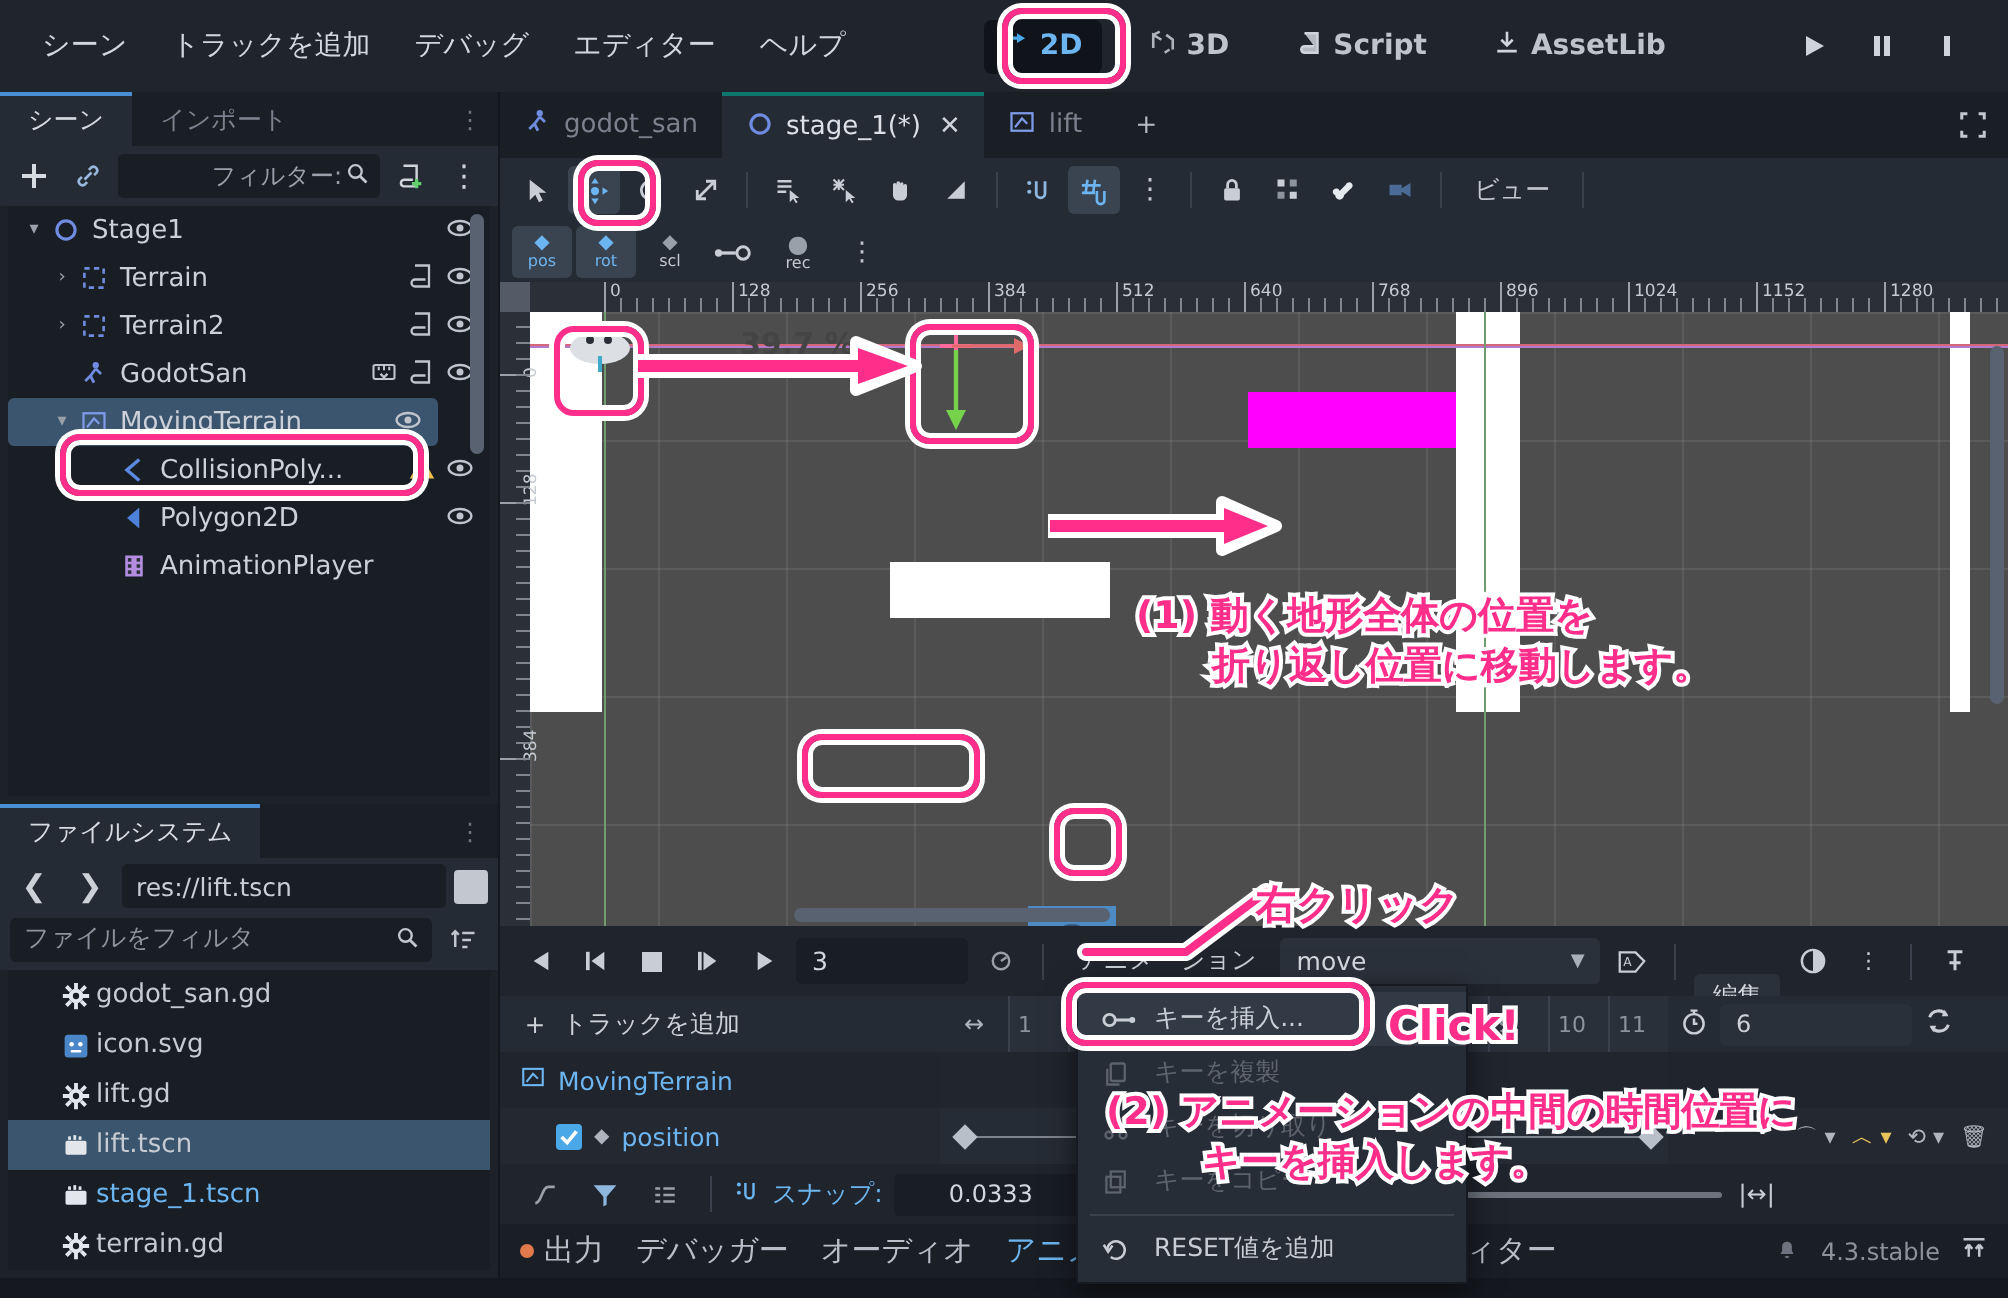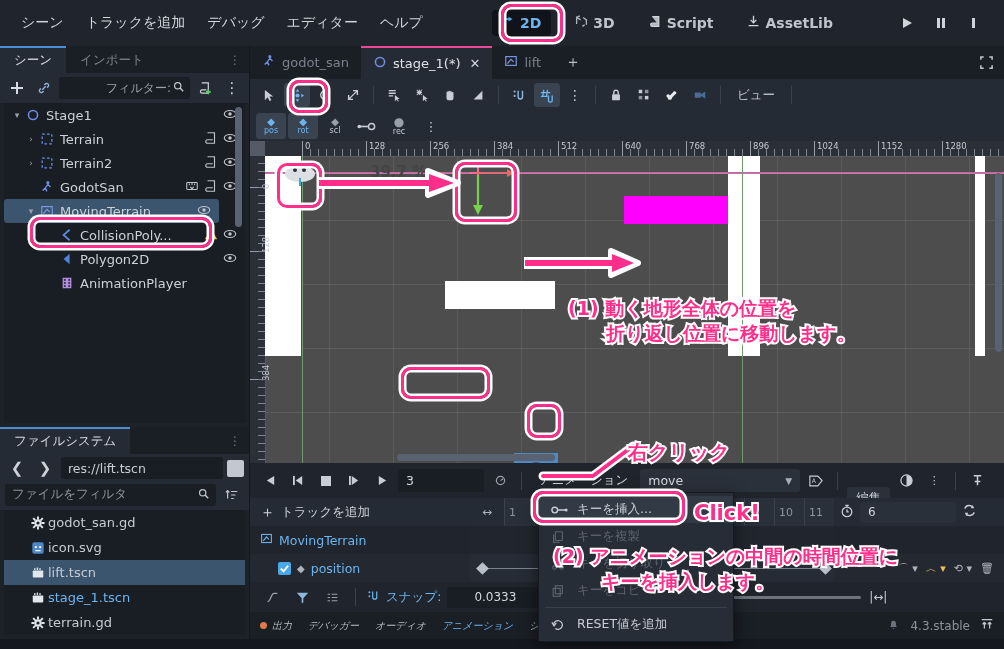--- a/index.html
+++ b/index.html
@@ -52,21 +52,21 @@
   .fs-fbox{ flex:1; height:22px; background:#191d24; border-radius:3px; display:flex; align-items:center; padding:0 7px; font-size:12.5px; color:#8d939c; }
   .frow{ display:flex; align-items:center; height:25px; padding-left:24px; font-size:13px; color:#c6cbd3; }
   .frow .ficon{ width:20px; flex:0 0 20px; display:flex;align-items:center;justify-content:center; font-size:13px; }
   .frow.sel{ background:#3b556e; }
   .frow.linkblue{ color:#6cb5f0; }
 
   
   .center{ flex:1; display:flex; flex-direction:column; min-width:0; background:#1d2229; }
   .scene-tabs{ height:33px; display:flex; align-items:stretch; background:#1a1e25; }
   .stab{ display:flex; align-items:center; gap:6px; padding:0 12px; font-size:13px; color:#7c828d; }
-  .stab.active{ background:#252b34; color:#dde1e7; border-top:2px solid #ec4899; }
+  .stab.active{ background:#252b34; color:#dde1e7; border-top:2px solid #0f766e; }
   .stab .x{ font-size:13px; color:#cfd4db; margin-left:3px; }
   .stab-add{ display:flex;align-items:center; padding:0 12px; color:#b6bcc5; font-size:16px; }
   .stabs-right{ margin-left:auto; display:flex; align-items:center; padding:0 10px; color:#b6bcc5; font-size:14px; }
 
   .c-toolbar{ height:32px; display:flex; align-items:center; gap:2px; padding:0 6px; background:#252b34; }
   .tbtn{ width:26px;height:24px; display:flex;align-items:center;justify-content:center; color:#c3c8d0; font-size:14px; border-radius:3px; position:relative; }
   .tbtn.on{ background:#3a4350; color:#6cb5f0; }
   .sep{ width:1px; height:18px; background:#3a414d; margin:0 5px; }
   .viewmenu{ padding:3px 9px; font-size:12.5px; color:#c3c8d0; }
 
@@ -127,21 +127,21 @@
   .playhead-h{ position:absolute; width:11px;height:11px; background:#4aa8e8; border-radius:2px; top:0; margin-left:-4.5px; z-index:5; }
 
   .anim-bottom{ height:30px; display:flex; align-items:center; gap:6px; padding:0 10px; background:#20242c; }
   .snap-label{ color:#6cb5f0; font-size:12.5px; }
   .snapval{ width:96px;height:21px; background:#191d24; border-radius:3px; display:flex;align-items:center;justify-content:center; font-size:12px; color:#d3d8de; }
   .zoomslider{ flex:1; display:flex; align-items:center; gap:0; margin:0 8px; position:relative; max-width:330px; }
   .zs-track{ flex:1; height:3px; background:#6c737d; border-radius:2px; position:relative; }
   .zs-knob{ position:absolute; width:11px;height:11px; border-radius:50%; background:#c9ced6; top:-4px; left:22%; }
 
   .statusbar{ height:27px; display:flex; align-items:center; gap:16px; padding:0 10px; background:#1a1e25; flex:0 0 27px; }
-  .sb-item{ font-size:10px; color:#b9bfc8; display:flex; align-items:center; gap:5px;font-style:italic; }
+  .sb-item{ font-size:15px; color:#b9bfc8; display:flex; align-items:center; gap:5px; }
   .sb-item.active{ color:#6cb5f0; }
   .sb-right{ margin-left:auto; display:flex; align-items:center; gap:10px; color:#8d939c; font-size:12px; }
 
   
   .ctxmenu{ position:absolute; left:538px; top:492px; width:196px; background:#272d36; border:1px solid #171b21; z-index:40; padding:3px 0; box-shadow:0 4px 14px rgba(0,0,0,.55); }
   .ctxitem{ height:27px; display:flex; align-items:center; gap:9px; padding:0 12px; font-size:12.5px; color:#c9ced6; }
   .ctxitem.dim{ color:#5d636c; }
   .ctxitem.hl{ background:#323a45; }
   .ctxsep{ height:1px; background:#3a414d; margin:3px 6px; }
   .hl-box{ position:absolute; border:3.5px solid #ff2e8b; border-radius:10px; box-shadow:0 0 0 2.5px #ffffff, inset 0 0 0 2.5px #ffffff; z-index:60; pointer-events:none; }
@@ -441,20 +441,29 @@
           <div class="frow">
             <span class="ficon">
               <svg width="14" height="14" viewBox="0 0 16 16">
                 <rect x="1.5" y="1.5" width="13" height="13" rx="2" fill="#4a86c8"></rect>
                 <circle cx="5.5" cy="7" r="1.3" fill="#fff"></circle>
                 <circle cx="10.5" cy="7" r="1.3" fill="#fff"></circle>
                 <path d="M5 11 h6" stroke="#fff" stroke-width="1.4"></path>
               </svg>
             </span>
             <span>icon.svg</span>
+          </div>
+          <div class="frow">
+            <span class="ficon">
+              <svg width="14" height="14" viewBox="0 0 16 16">
+                <circle cx="8" cy="8" r="3" stroke="#e3e7ec" stroke-width="2.4" fill="none"></circle>
+                <path d="M8 0.5 v3.5 M8 12 v3.5 M0.5 8 h3.5 M12 8 h3.5 M2.5 2.5 L5 5 M11 11 L13.5 13.5 M13.5 2.5 L11 5 M5 11 L2.5 13.5" stroke="#e3e7ec" stroke-width="2.2"></path>
+              </svg>
+            </span>
+            <span>lift.gd</span>
           </div>
           <div class="frow sel">
             <span class="ficon">
               <svg width="14" height="14" viewBox="0 0 16 16">
                 <rect x="2" y="5" width="12" height="8" rx="1" fill="#e3e7ec"></rect>
                 <rect x="3.5" y="2.5" width="1.6" height="2" fill="#e3e7ec"></rect>
                 <rect x="6.5" y="1.8" width="1.6" height="2.7" fill="#e3e7ec"></rect>
                 <rect x="9.5" y="2.5" width="1.6" height="2" fill="#e3e7ec"></rect>
               </svg>
             </span>

